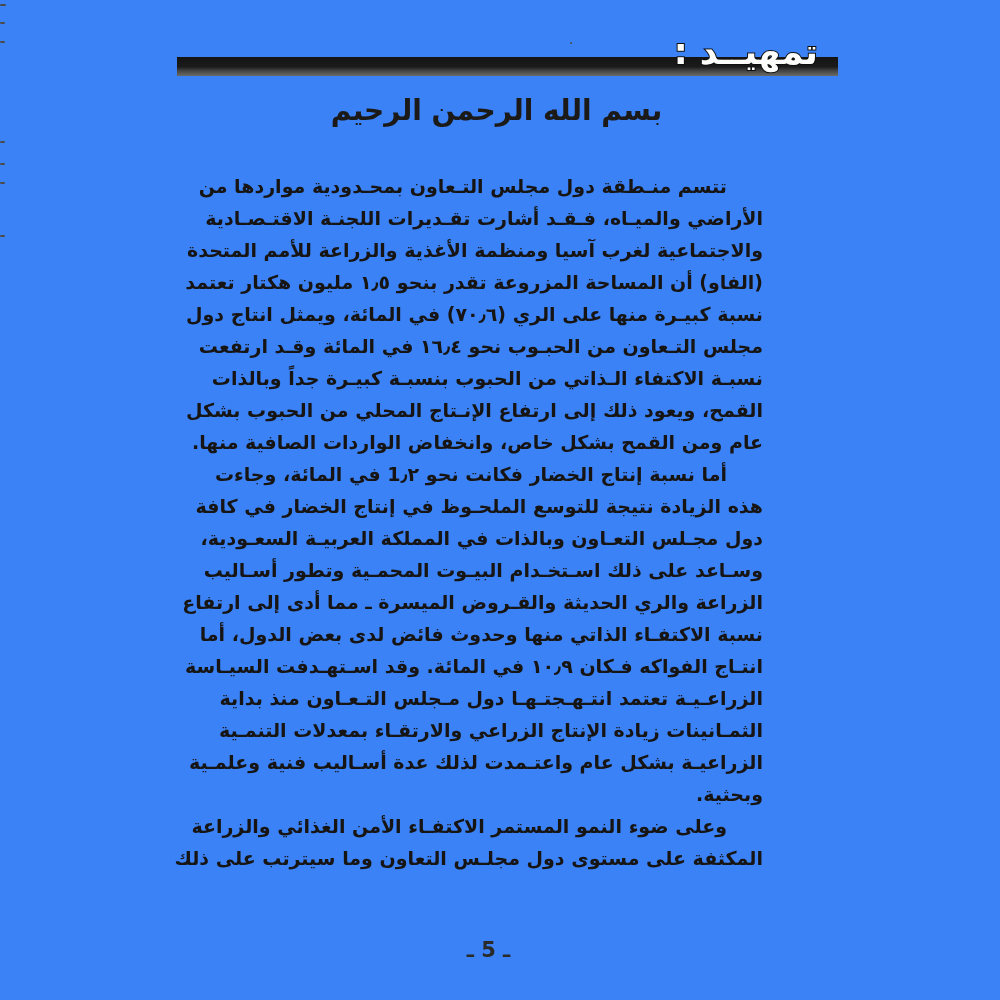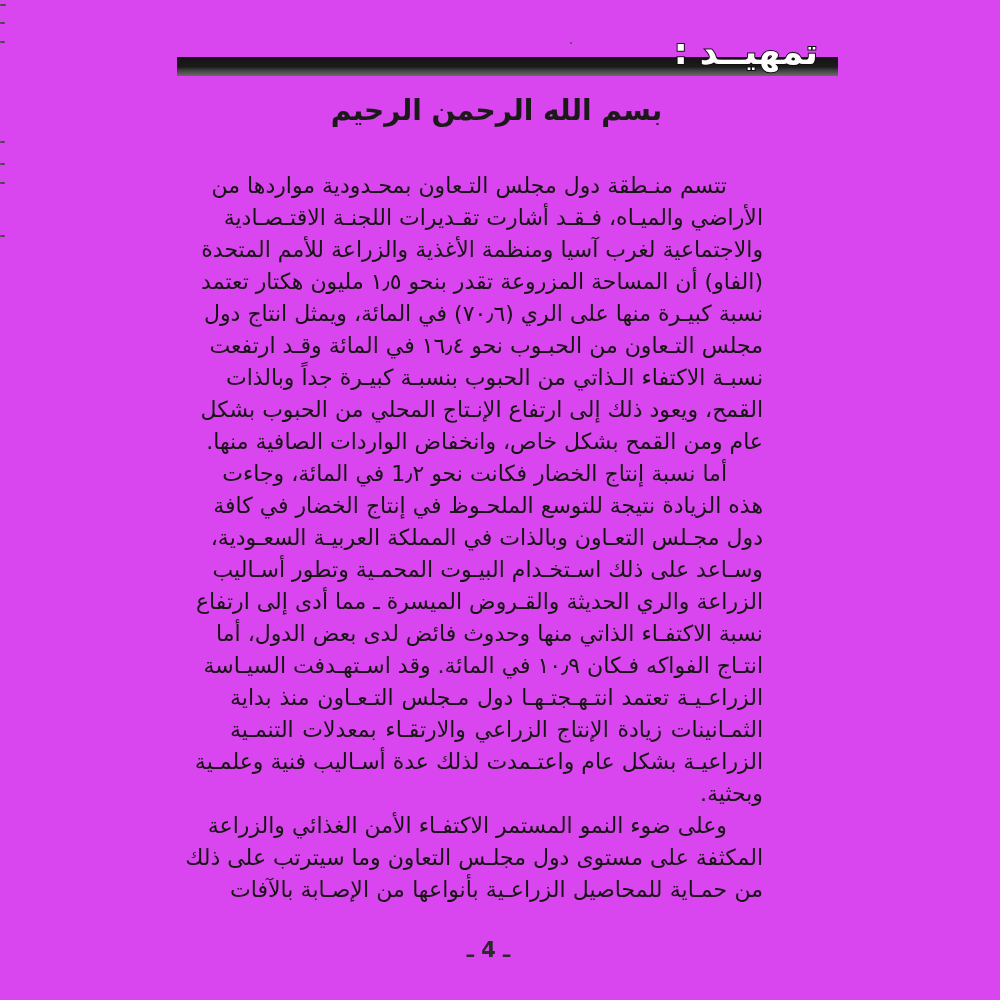--- a/index.html
+++ b/index.html
@@ -6,21 +6,21 @@
     margin: 0;
     padding: 0;
     background: #e9e9e7;
     font-family: "DejaVu Sans", sans-serif;
   }
   .page {
     position: relative;
     width: 1000px;
     height: 1000px;
     margin: 0 auto;
-    background: #d946ef;
+    background: #3b82f6;
     overflow: hidden;
     direction: rtl;
     color: #171513;
   }
   
   .header-rule {
     position: absolute;
     left: 177px;
     top: 57px;
     width: 661px;
@@ -56,22 +56,22 @@
   
   .text-column {
     position: absolute;
     top: 170px;
     left: 230px;
     width: 533px;
   }
   .line {
     height: 32px;
     line-height: 32px;
-    font-size: 22px;
-    font-weight: normal;
+    font-size: 19px;
+    font-weight: bold;
     text-align: justify;
     text-align-last: justify;
     white-space: nowrap;
     color: #171513;
   }
   .line.indent { padding-right: 36px; }
   .line.short-last { text-align-last: right; }
   
   .page-number {
     position: absolute;
@@ -134,20 +134,19 @@
       <div class="line">انتـاج الفواكه فـكان ١٠٫٩ في المائة. وقد اسـتهـدفت السيـاسة</div>
       <div class="line">الزراعـيـة تعتمد انتـهـجتـهـا دول مـجلس التـعـاون منذ بداية</div>
       <div class="line">الثمـانينات زيادة الإنتاج الزراعي والارتقـاء بمعدلات التنمـية</div>
       <div class="line">الزراعيـة بشكل عام واعتـمدت لذلك عدة أسـاليب فنية وعلمـية</div>
       <div class="line short-last">وبحثية.</div>
     </div>
 
     <div>
       <div class="line indent">وعلى ضوء النمو المستمر الاكتفـاء الأمن الغذائي والزراعة</div>
       <div class="line">المكثفة على مستوى دول مجلـس التعاون وما سيترتب على ذلك</div>
-      <div class="line">من حمـاية للمحاصيل الزراعـية بأنواعها من الإصـابة بالآفات</div>
     </div>
 
   </div>
 
-  <div class="page-number">ـ 4 ـ</div>
+  <div class="page-number">ـ 5 ـ</div>
 
 </div>
 
 </body></html>

